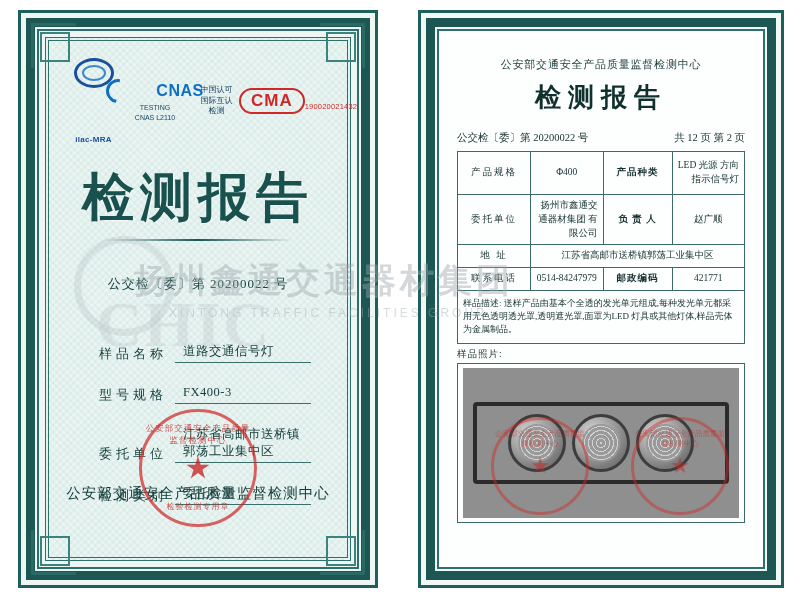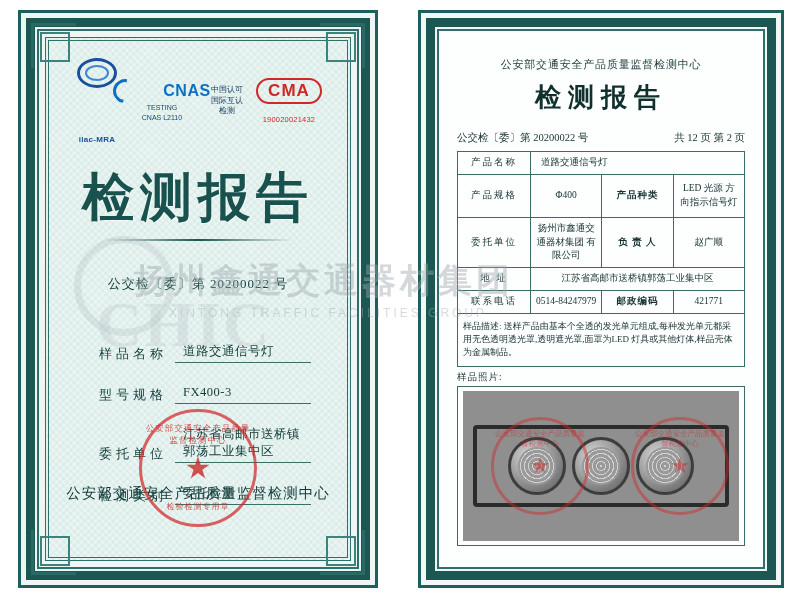--- a/index.html
+++ b/index.html
@@ -147,21 +147,21 @@
   }
   .logo-cn-text {
     font-size: 8px;
     color: #1b3f62;
     line-height: 1.35;
     text-align: center;
     width: 62px;
   }
   .logo-cma {
     display: flex;
-    flex-direction: column;
+    flex-direction: row;
     align-items: center;
     width: 86px;
   }
   .logo-cma .oval {
     border: 2px solid #d02727;
     border-radius: 18px;
     padding: 1px 10px;
     color: #d02727;
     font-weight: bold;
     font-size: 17px;
@@ -364,20 +364,21 @@
   }
   .tbl td.val {
     text-align: center;
   }
   .tbl td.val-l {
     text-align: left;
     padding-left: 10px;
   }
   .tbl td.tall {
     height: 34px;
+    text-align: right;
   }
   .desc-cell {
     height: 44px;
     text-align: left;
     line-height: 1.6;
     font-size: 9px;
     padding: 3px 6px;
   }
   .photo-cell {
     height: 150px;
@@ -575,24 +576,20 @@
       <div class="rpt-org">公安部交通安全产品质量监督检测中心</div>
       <div class="rpt-title">检测报告</div>
 
       <div class="rpt-meta">
         <span>公交检〔委〕第 20200022 号</span>
         <span>共 12 页 第 2 页</span>
       </div>
 
       <table class="tbl">
         <tbody>
-            <tr>
-          <td class="lbl">产品名称</td>
-          <td class="val-l" colspan="3">道路交通信号灯</td>
-        </tr>
         <tr>
           <td class="lbl">产品规格</td>
           <td class="val">Φ400</td>
           <td class="lbl-n">产品种类</td>
           <td class="val tall">LED 光源
 方向指示信号灯</td>
         </tr>
         <tr>
           <td class="lbl">委托单位</td>
           <td class="val tall">扬州市鑫通交通器材集团

